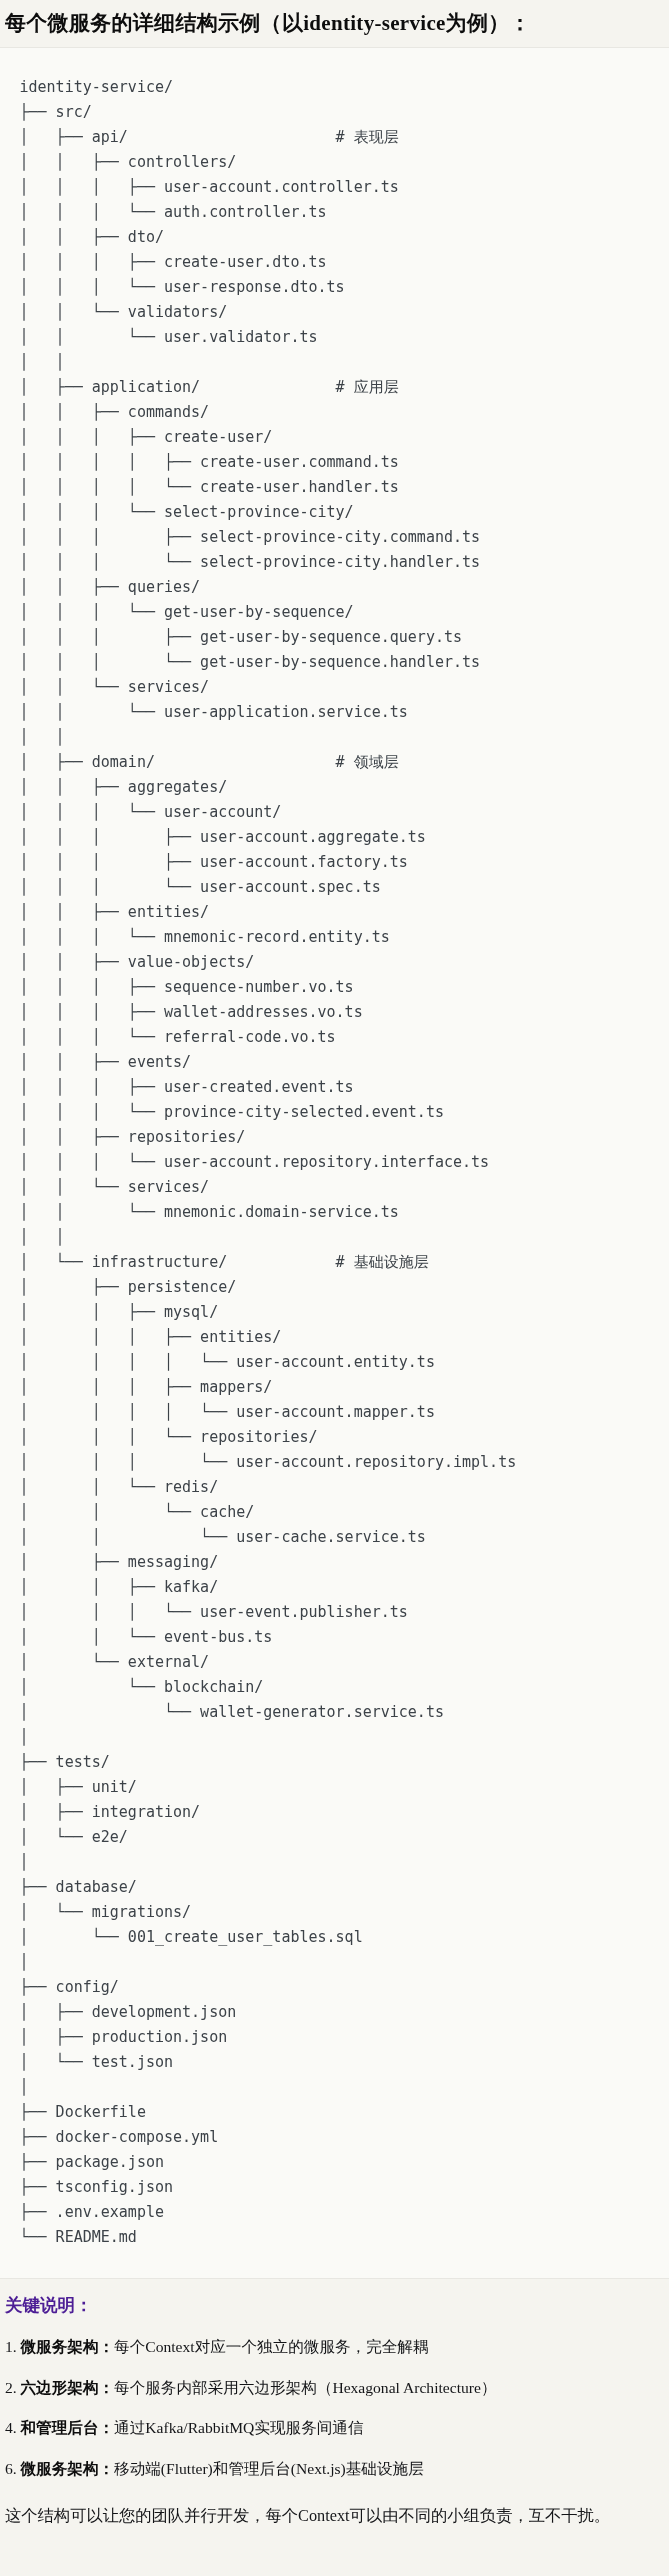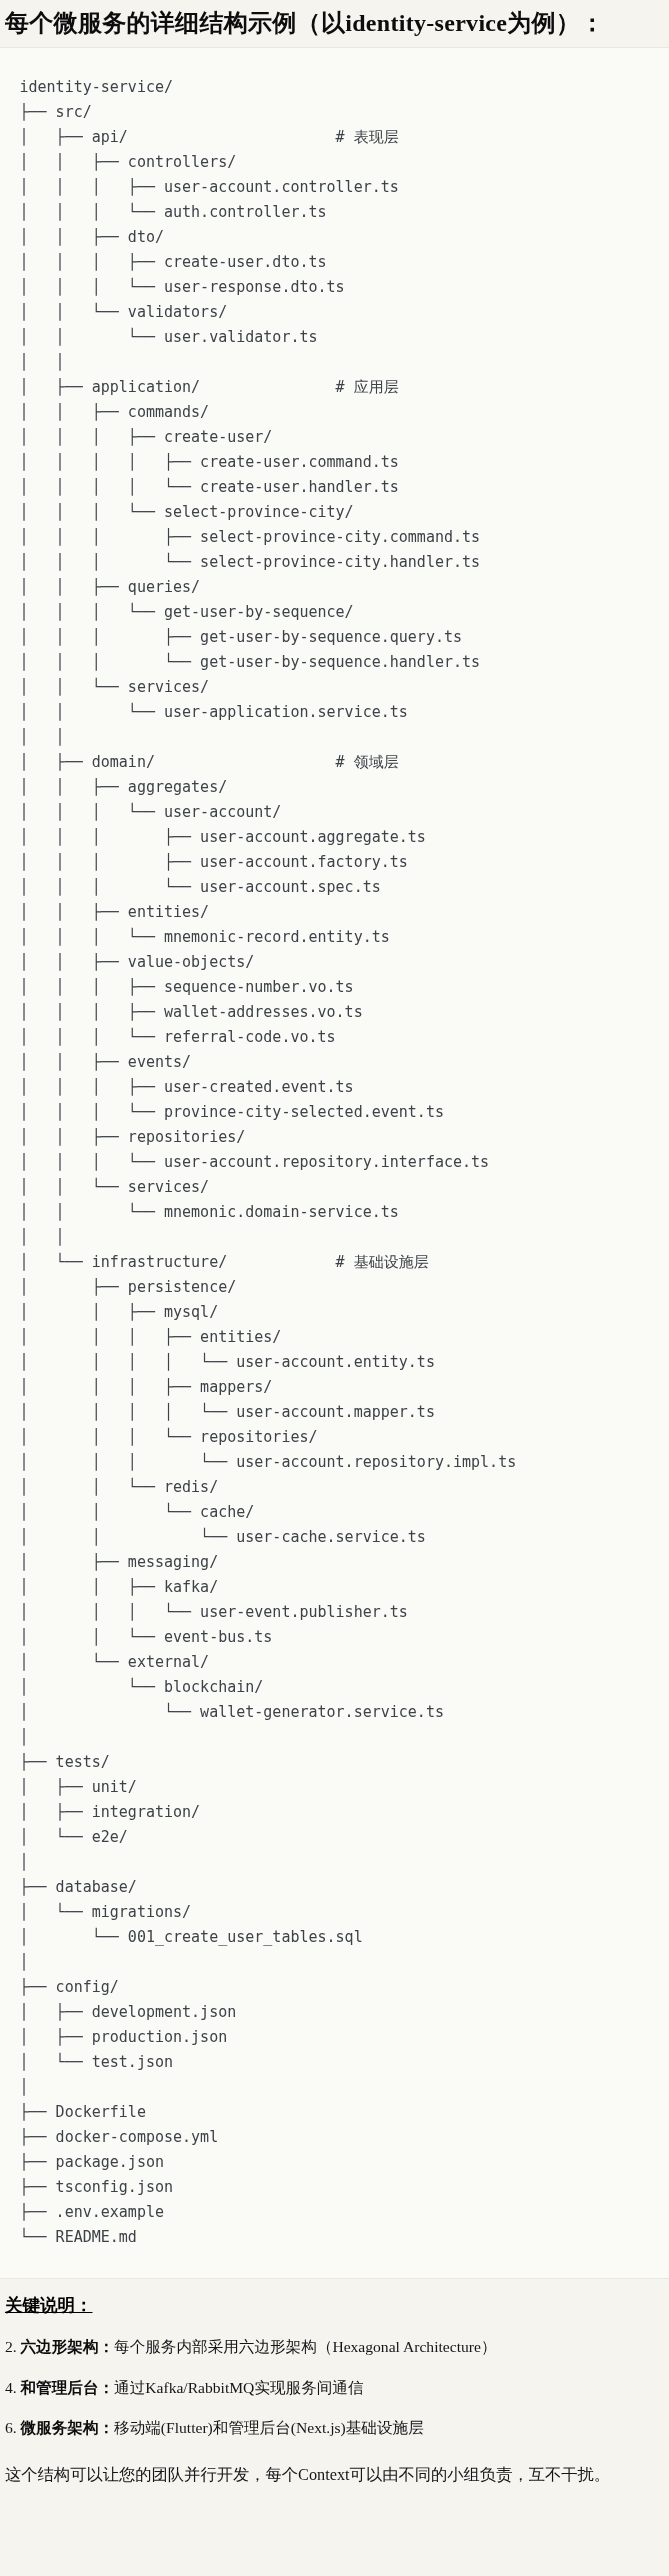--- a/index.html
+++ b/index.html
@@ -7,21 +7,21 @@
     width:669px;height:2576px;
     background:#f5f4ef;
     color:#17181a;
     font-family:"Liberation Serif","DejaVu Serif",serif;
     overflow:hidden;
   }
   .page{width:669px;height:2576px;position:relative;}
   .doc-title{
     margin:0;
     padding:8.8px 6.3px 0 5px;
-    font-size:24px;
+    font-size:21px;
     line-height:29px;
     font-weight:700;
     color:#0d0d0d;
     letter-spacing:0.3px;
   }
   .code-block{
     margin-top:9.4px;
     background:#fafaf7;
     border-top:0.6px solid #e8e7e2;
     border-bottom:0.6px solid #e8e7e2;
@@ -34,22 +34,21 @@
     line-height:25px;
     color:#3c4248;
     white-space:pre;
   }
   .notes{padding:0 7.5px 0 5px;}
   .notes-heading{
     margin:15px 0 0 0;
     font-size:17.5px;
     line-height:22.5px;
     font-weight:700;
-    color:#000000;
-    text-decoration:underline;
+    color:#4c1d95;
   }
   .note-item{
     margin-top:19.4px;
     font-size:15.6px;
     line-height:21px;
     color:#141518;
   }
   .note-item .num{margin-right:3.8px;}
   .note-item .lbl{font-weight:700;color:#0d0d0d;}
   .closing{
@@ -153,20 +152,23 @@
 ├── package.json
 ├── tsconfig.json
 ├── .env.example
 └── README.md</pre>
   </div>
 
   <div class="notes">
     <h2 class="notes-heading">关键说明：</h2>
 
     <div class="note-item">
+      <span class="num">1.</span><span class="lbl">微服务架构：</span><span class="txt">每个Context对应一个独立的微服务，完全解耦</span>
+    </div>
+    <div class="note-item">
       <span class="num">2.</span><span class="lbl">六边形架构：</span><span class="txt">每个服务内部采用六边形架构（Hexagonal Architecture）</span>
     </div>
     <div class="note-item">
       <span class="num">4.</span><span class="lbl">和管理后台：</span><span class="txt">通过Kafka/RabbitMQ实现服务间通信</span>
     </div>
     <div class="note-item">
       <span class="num">6.</span><span class="lbl">微服务架构：</span><span class="txt">移动端(Flutter)和管理后台(Next.js)基础设施层</span>
     </div>
 
     <p class="closing">这个结构可以让您的团队并行开发，每个Context可以由不同的小组负责，互不干扰。</p>

